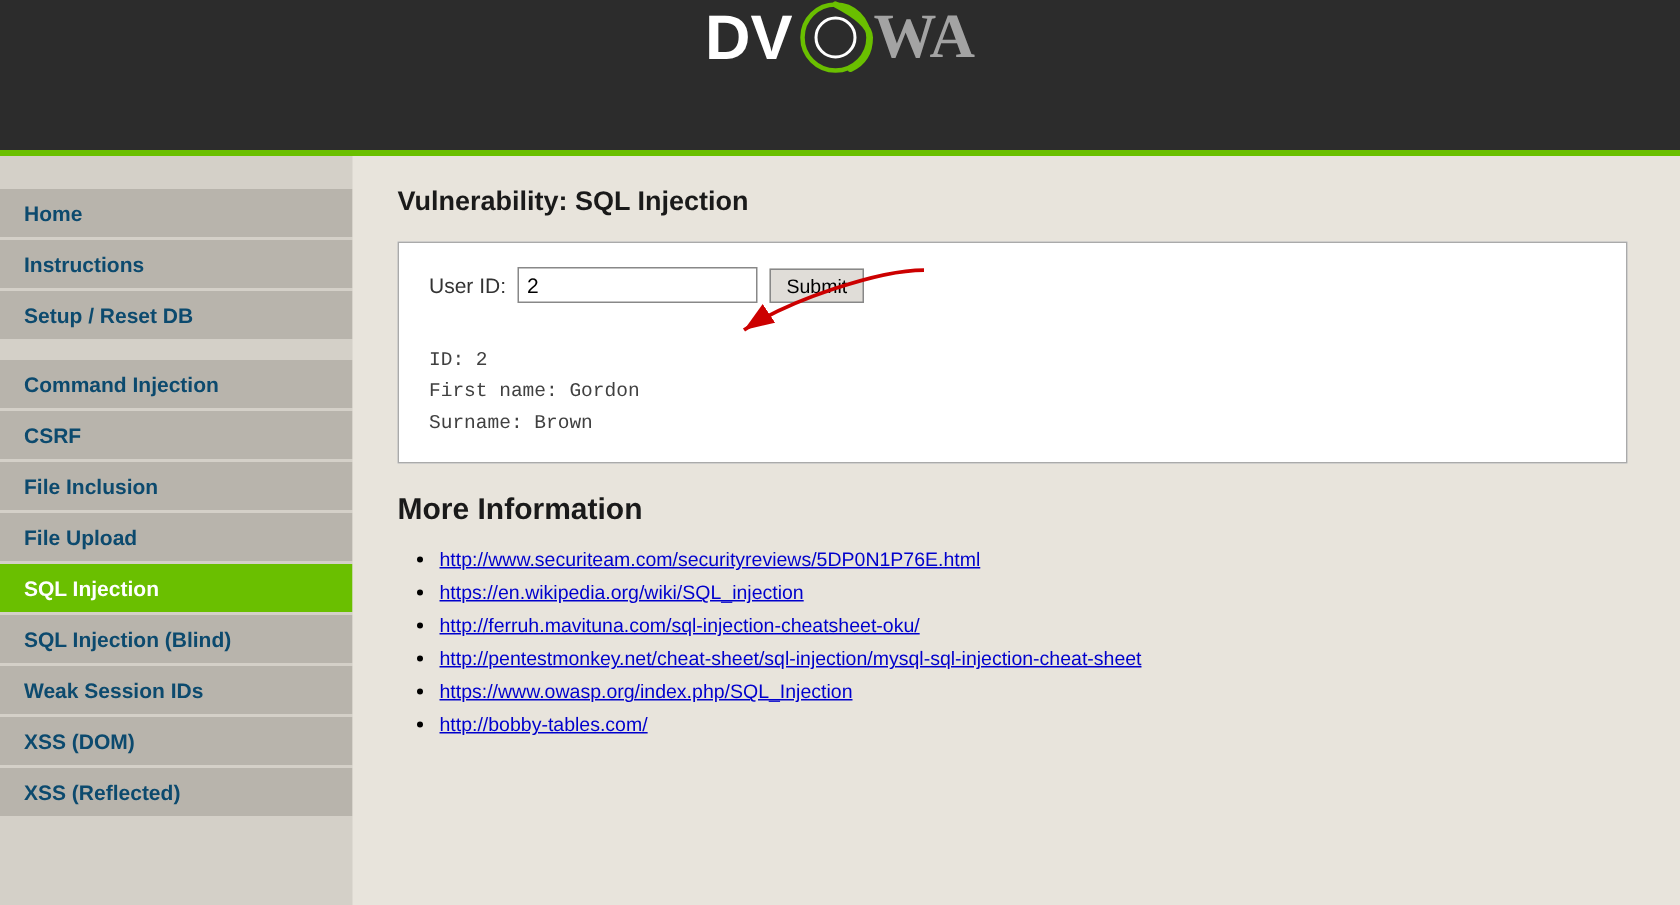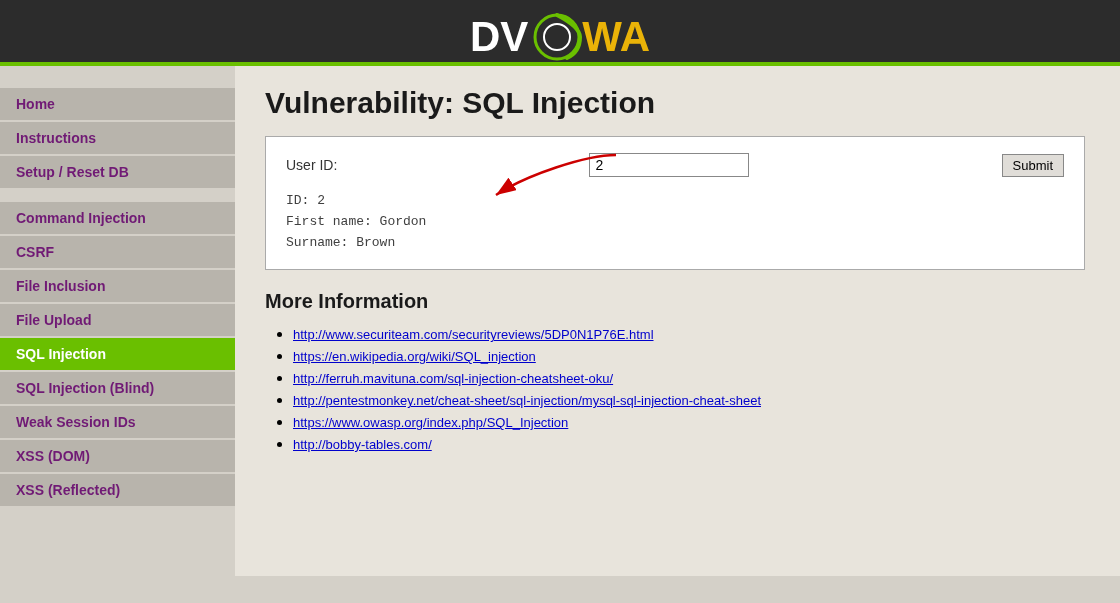--- a/index.html
+++ b/index.html
@@ -1,36 +1,36 @@
 <!DOCTYPE html>
 <html><head>
   <meta charset="utf-8">
   <style>
     * { margin: 0; padding: 0; box-sizing: border-box; }
     body { font-family: Arial, sans-serif; background: #d4d0c8; min-height: 603px; }
 
     
     #header {
       background: #2c2c2c;
-      height: 66px;
-      display: flex;
-      align-items: flex-end;
+      height: 104px;
+      display: flex;
+      align-items: flex-start;
       justify-content: center;
       border-bottom: 4px solid #6abf00;
     }
     .logo-text {
       color: white;
       font-size: 42px;
       font-weight: bold;
       font-family: Arial, sans-serif;
       display: flex;
       align-items: center;
     }
     .logo-dv { color: white; }
-    .logo-wa { color: #eab308; }
+    .logo-wa { color: #a3a3a3; font-family: Liberation Serif, serif; }
     .logo-icon {
       width: 50px;
       height: 50px;
       margin-left: 4px;
     }
 
     
     #main-layout {
       display: flex;
       min-height: 510px;
@@ -43,61 +43,60 @@
       padding: 10px 0;
       flex-shrink: 0;
     }
     .sidebar-item {
       display: block;
       padding: 8px 16px;
       background: #b8b4ac;
       margin: 2px 0;
       font-size: 14px;
       font-weight: bold;
-      color: #701a75;
+      color: #0c4a6e;
       cursor: pointer;
       text-decoration: none;
     }
     .sidebar-item.active {
       background: #6abf00;
       color: white;
     }
     .sidebar-spacer { height: 10px; }
 
     
     #content {
       flex: 1;
       background: #e8e4dc;
       padding: 20px 30px;
     }
 
     .page-title {
-      font-size: 30px;
+      font-size: 18px;
       font-weight: bold;
       color: #1a1a1a;
       margin-bottom: 16px;
     }
 
     
     .form-box {
       border: 1px solid #aaa;
       background: white;
       padding: 16px 20px;
       margin-bottom: 20px;
       max-width: 820px;
       position: relative;
       min-height: 130px;
     }
 
     .form-row {
       display: flex;
       align-items: center;
       gap: 8px;
-      margin-bottom: 14px;
-      justify-content: space-between;
+      margin-bottom: 28px;
     }
     .form-row label {
       font-size: 14px;
       font-weight: normal;
       color: #333;
     }
     .form-row input[type="text"] {
       width: 160px;
       padding: 3px 5px;
       font-size: 14px;

